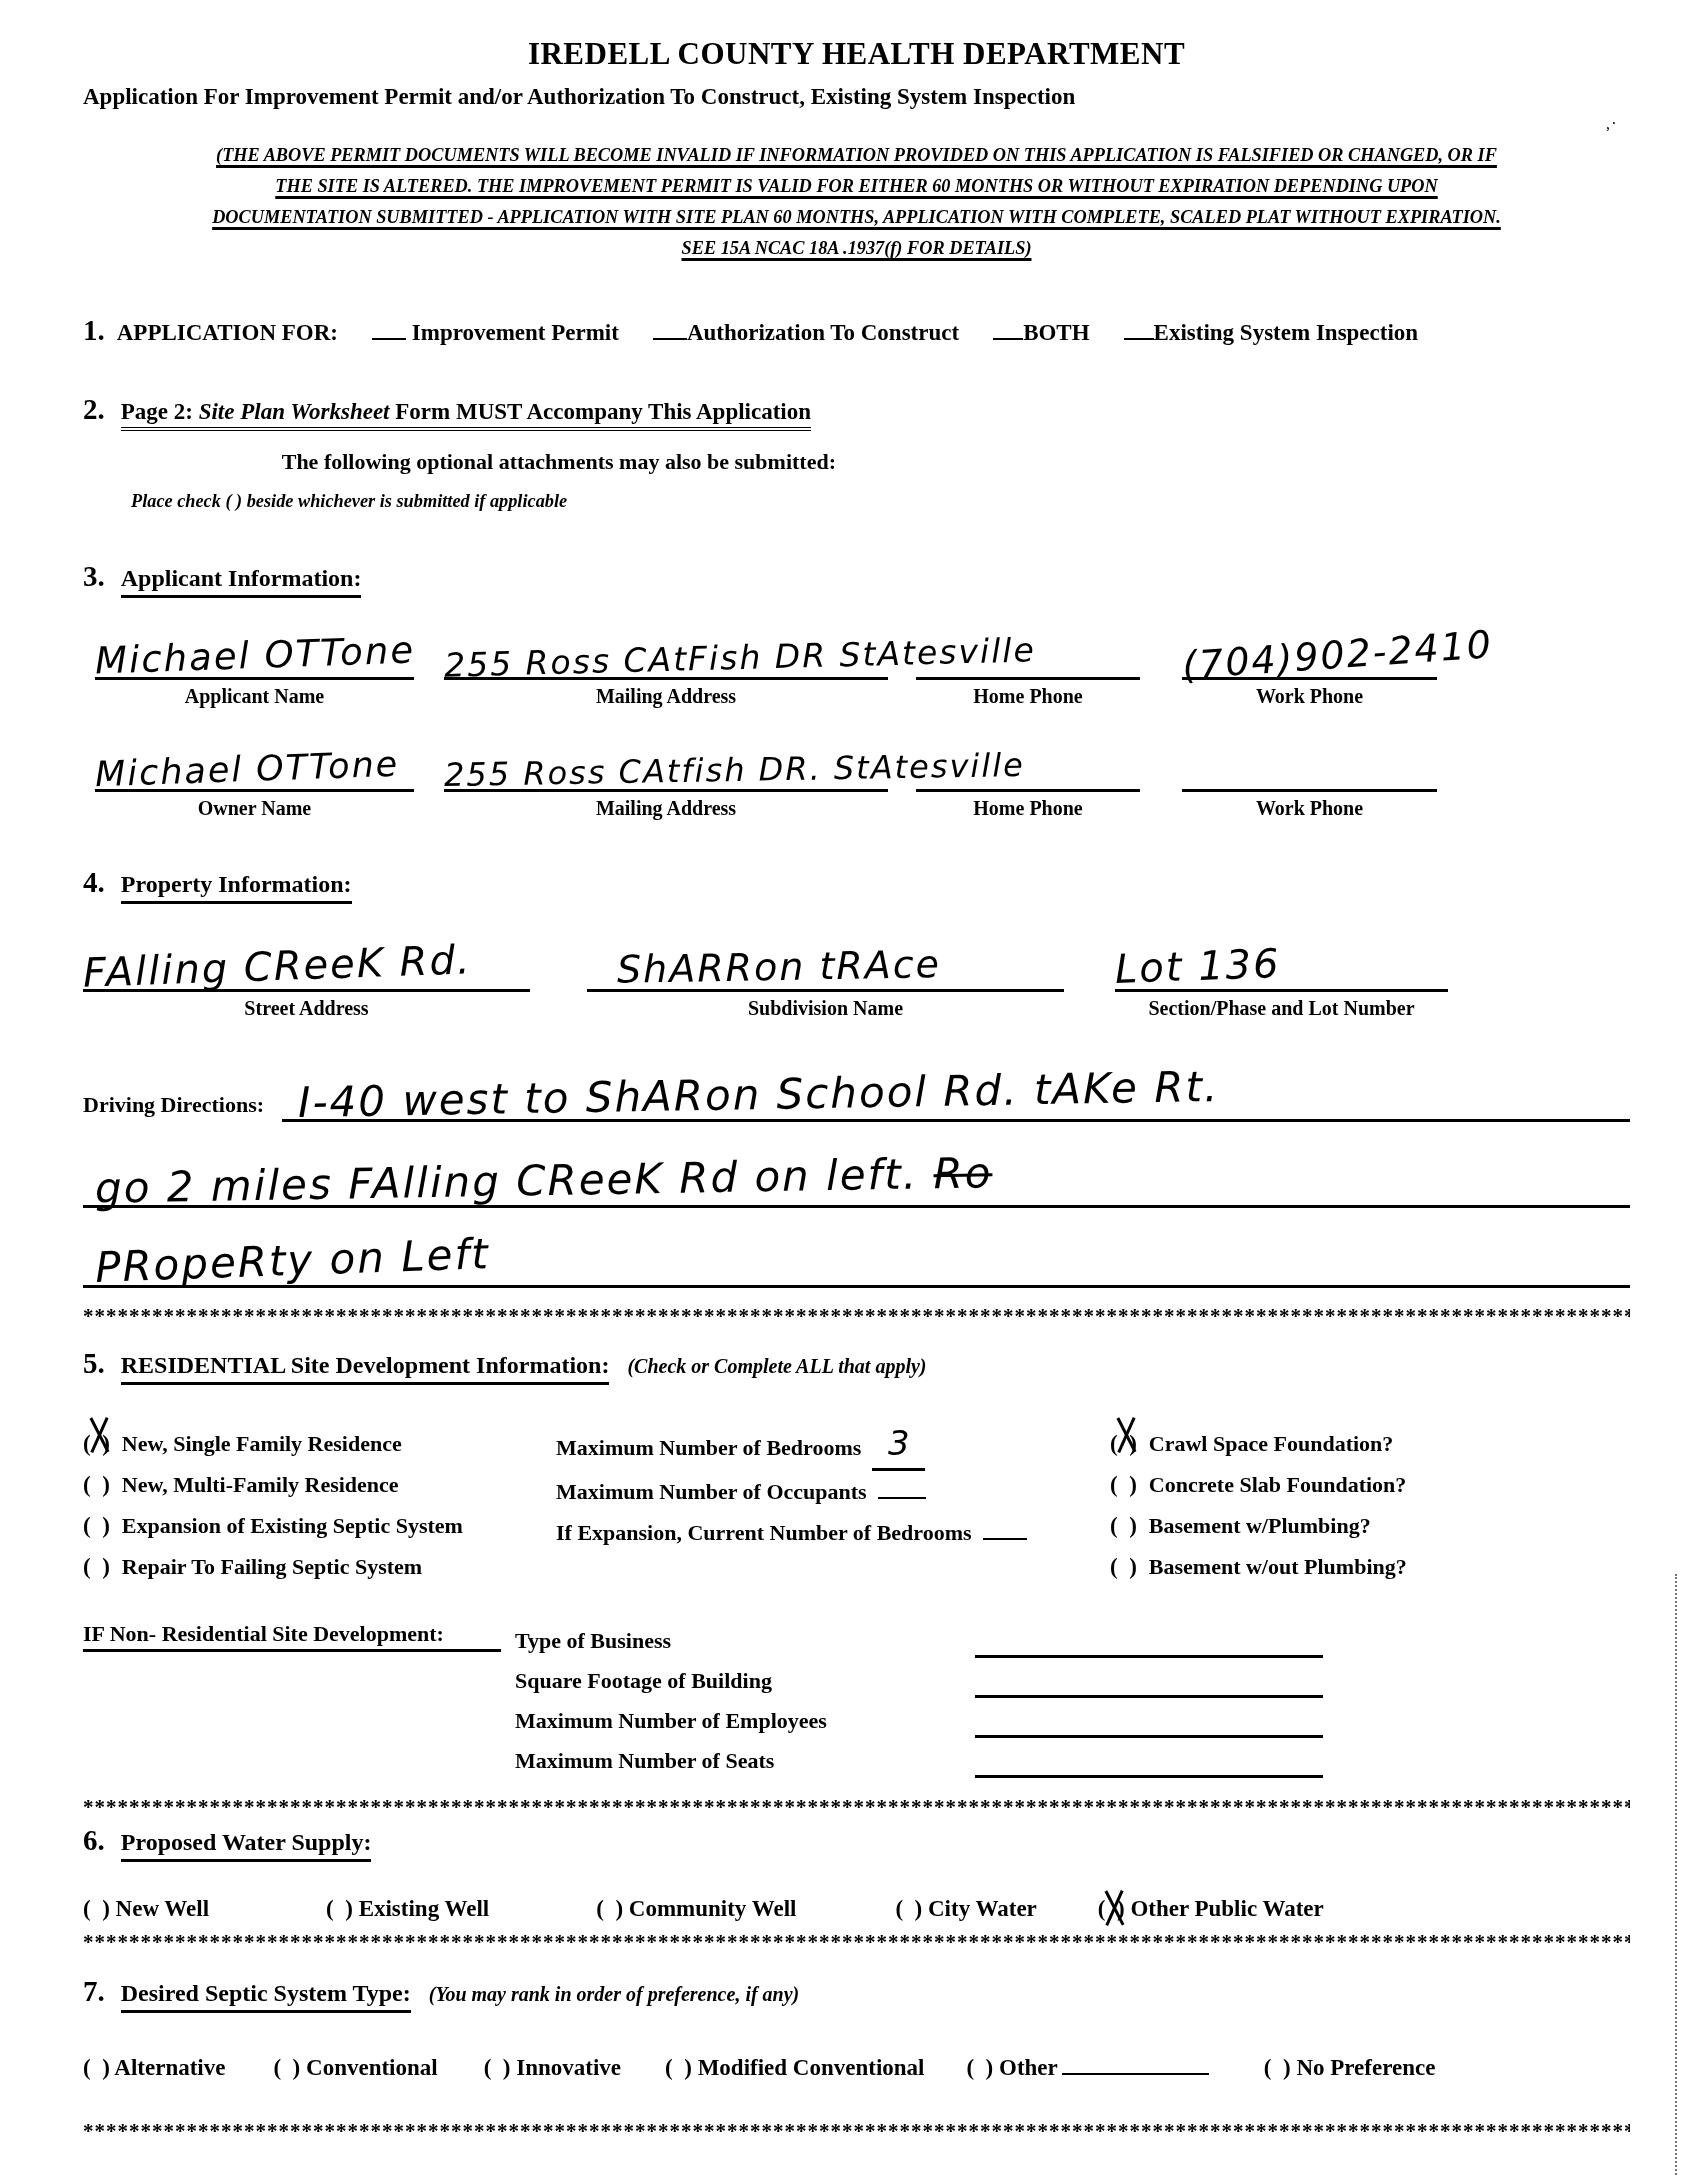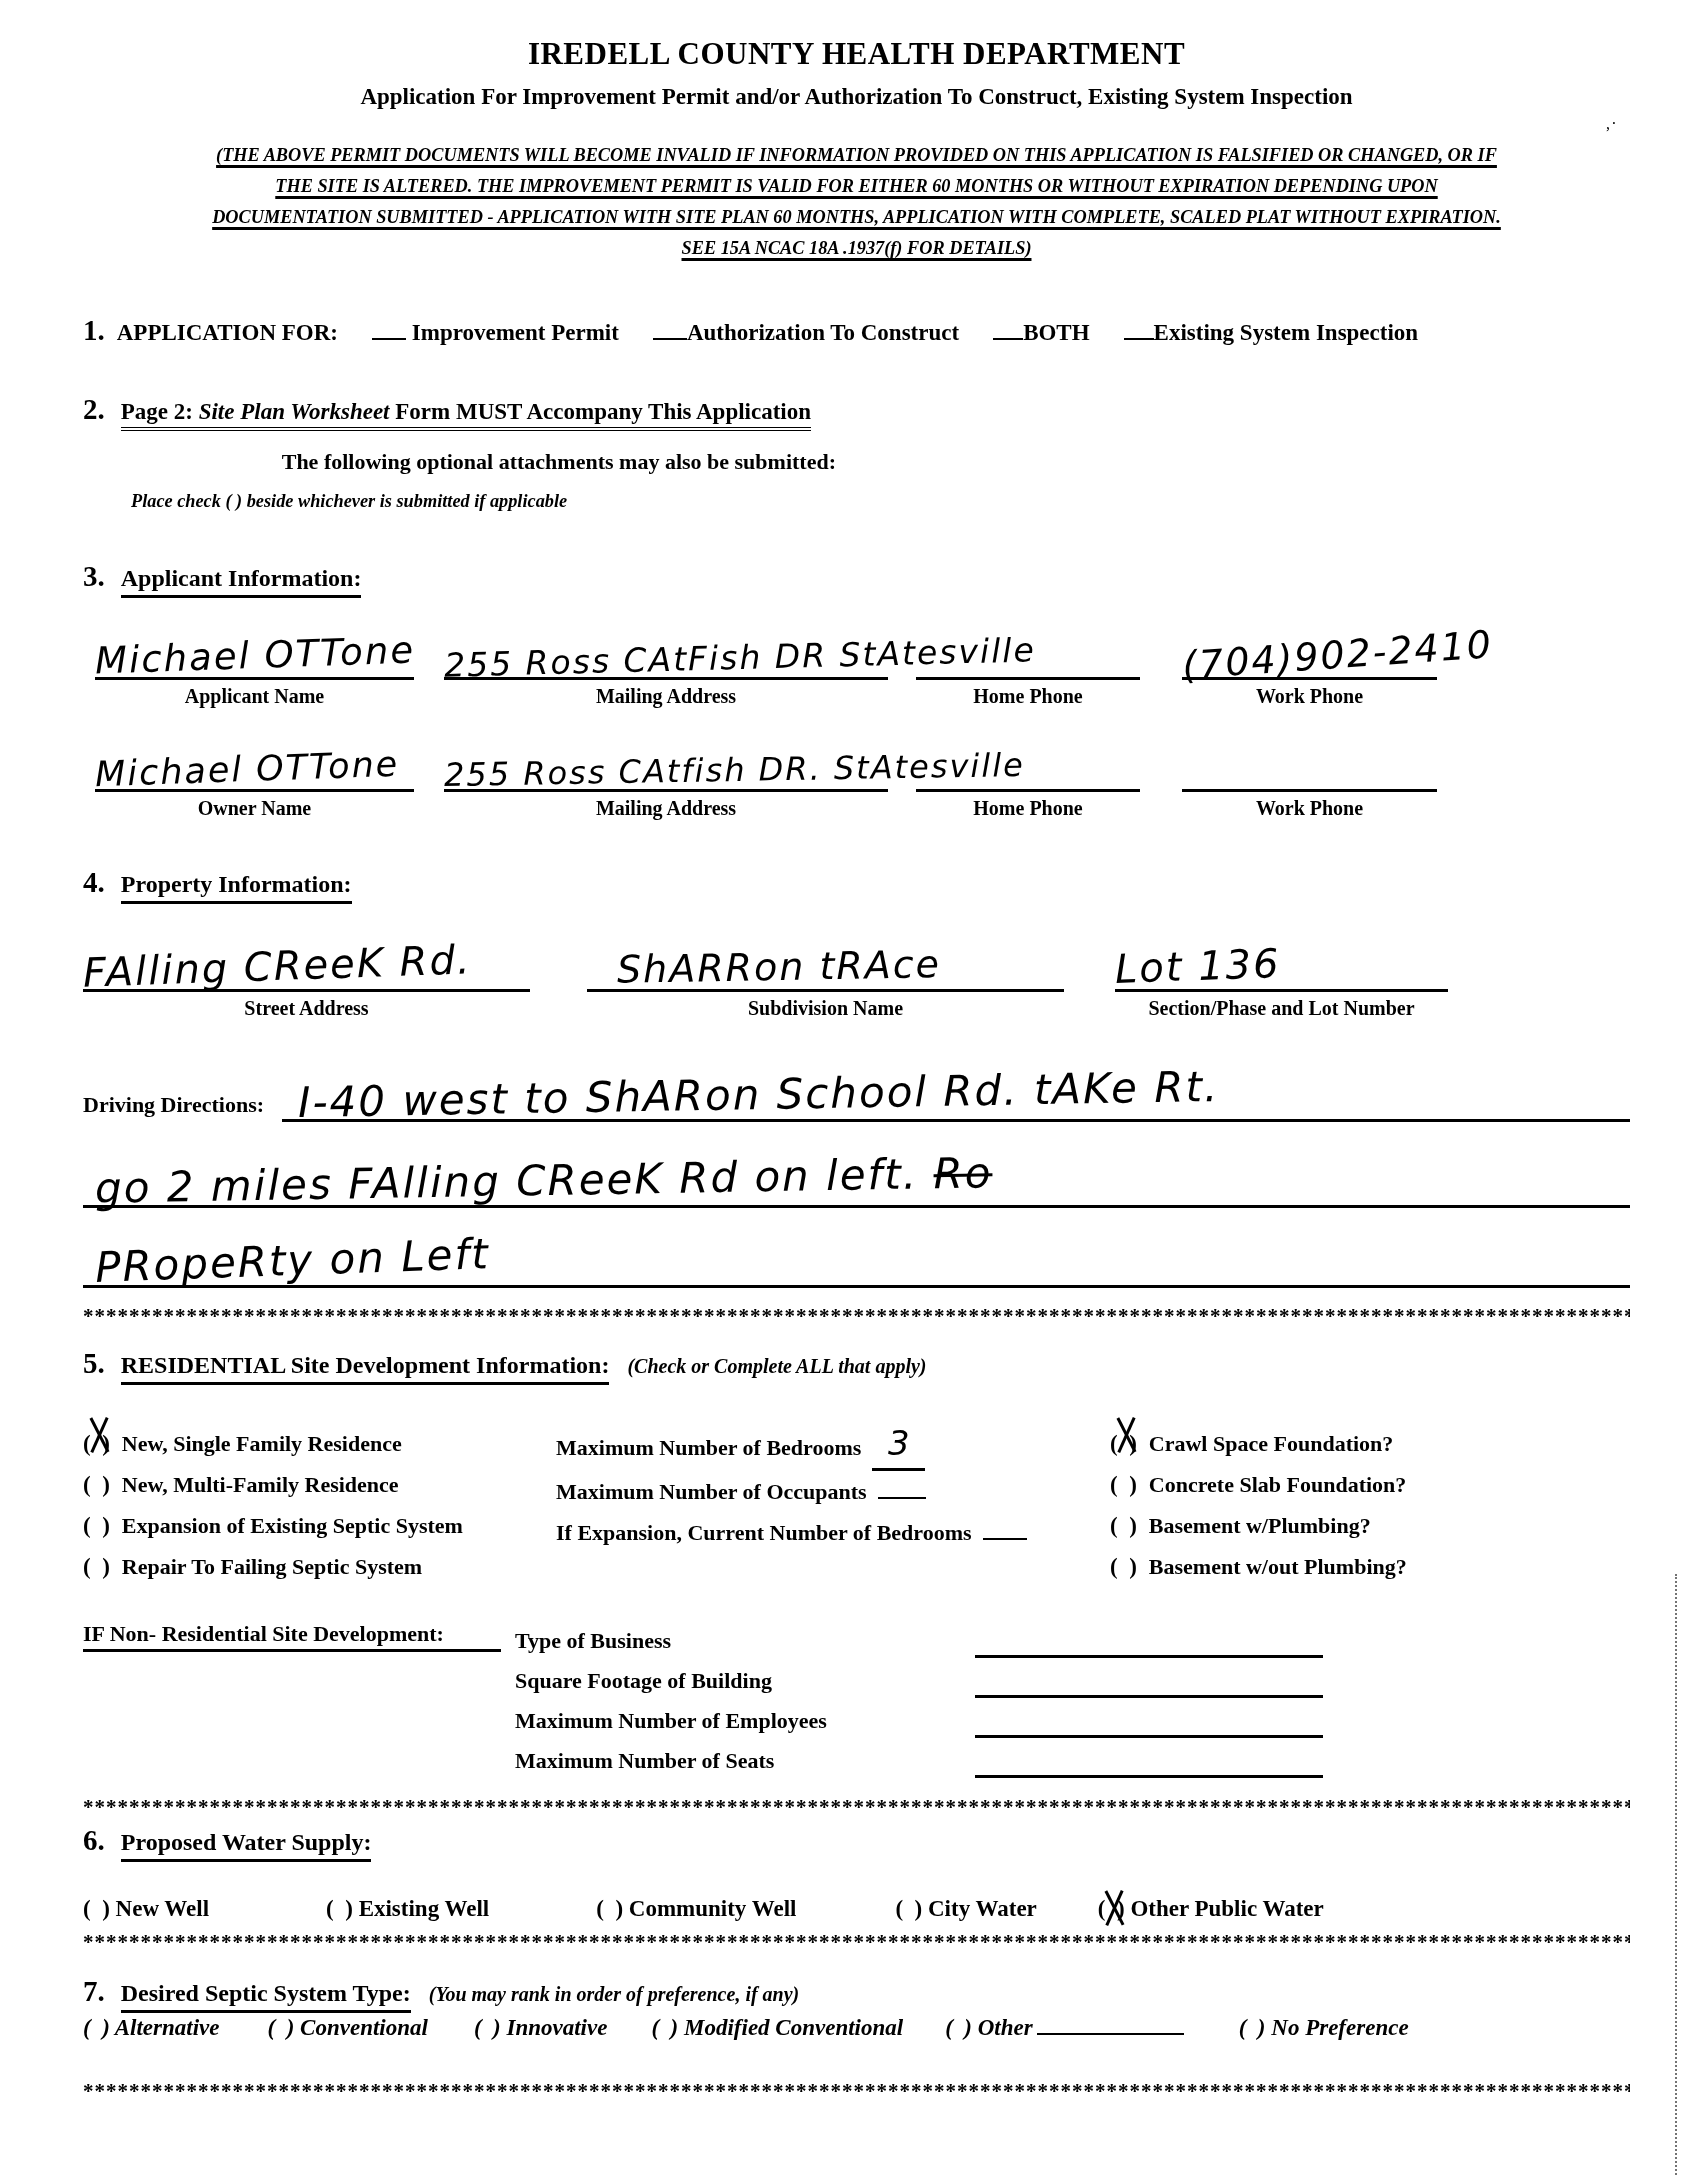--- a/index.html
+++ b/index.html
@@ -5,21 +5,21 @@
   html,body { margin:0; padding:0; background:#888; }
   .page {
     position:relative; width:1687px; height:2175px; background:#fff;
     font-family:"Liberation Serif", serif; font-weight:bold; color:#000;
     overflow:hidden; margin:0 auto;
   }
   .inner { padding:36px 57px 0 83px; }
 
   
   .title   { text-align:center; font-size:31px; letter-spacing:0.5px; }
-  .subtitle{ text-align:center; font-size:23px; margin-top:12px; }
+  .subtitle{ font-size:23px; margin-top:12px; }
   .warning { margin-top:30px; text-align:center; font-style:italic; font-size:18.3px; line-height:31px; }
   .warning div { text-decoration:underline; text-decoration-thickness:2.5px; text-underline-offset:4px; }
 
   
   .secnum  { font-size:29px; margin-right:12px; }
   .sechead { font-size:24px; border-bottom:3.5px solid #000; padding-bottom:3px; display:inline-block; }
   .note    { font-style:italic; font-size:20px; margin-left:14px; }
   .stars   { font-size:21px; letter-spacing:1px; white-space:nowrap; overflow:hidden; width:100%; }
 
   
@@ -274,21 +274,21 @@
         <span style="margin-left:61px;"><span class="cb checked"><span class="cbt">(  )</span><span class="xmark"></span></span> <span>Other Public Water</span></span>
       </div>
     </div>
 
     <div class="stars" style="margin-top:8px;">**********************************************************************************************************************************************************</div>
 
     <div style="margin-top:20px;">
       <span class="secnum">7.</span>
       <span class="sechead">Desired Septic System Type:</span>
       <span class="note">(You may rank in order of preference, if any)</span>
-      <div class="optrow" style="font-style:italic;">
+      <div class="optrow" style="margin-top:40px;">
         <span><span class="cb"><span class="cbt">(  )</span></span> <span>Alternative</span></span>
         <span style="margin-left:48px;"><span class="cb"><span class="cbt">(  )</span></span> <span>Conventional</span></span>
         <span style="margin-left:46px;"><span class="cb"><span class="cbt">(  )</span></span> <span>Innovative</span></span>
         <span style="margin-left:44px;"><span class="cb"><span class="cbt">(  )</span></span> <span>Modified Conventional</span></span>
         <span style="margin-left:42px;"><span class="cb"><span class="cbt">(  )</span></span> <span>Other</span><span class="blank" style="width:147px; margin-left:4px;"></span></span>
         <span style="margin-left:55px;"><span class="cb"><span class="cbt">(  )</span></span> <span>No Preference</span></span>
       </div>
     </div>
 
     <div class="stars" style="margin-top:38px;">**********************************************************************************************************************************************************</div>

